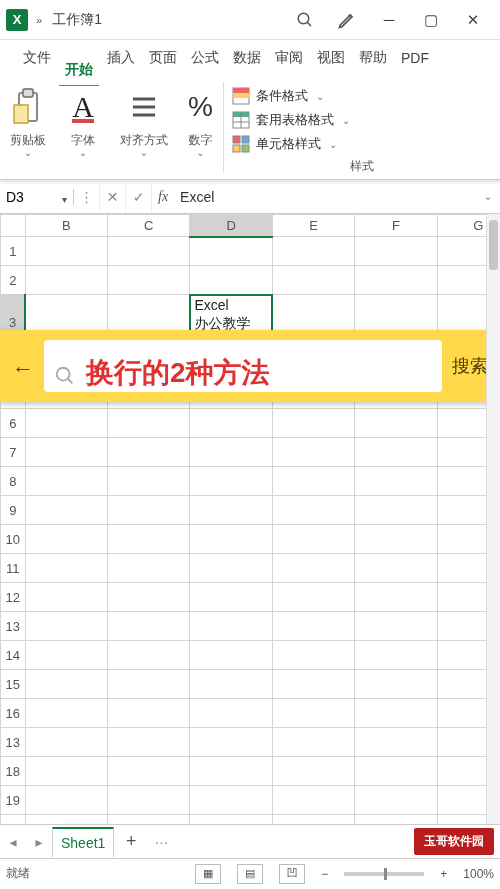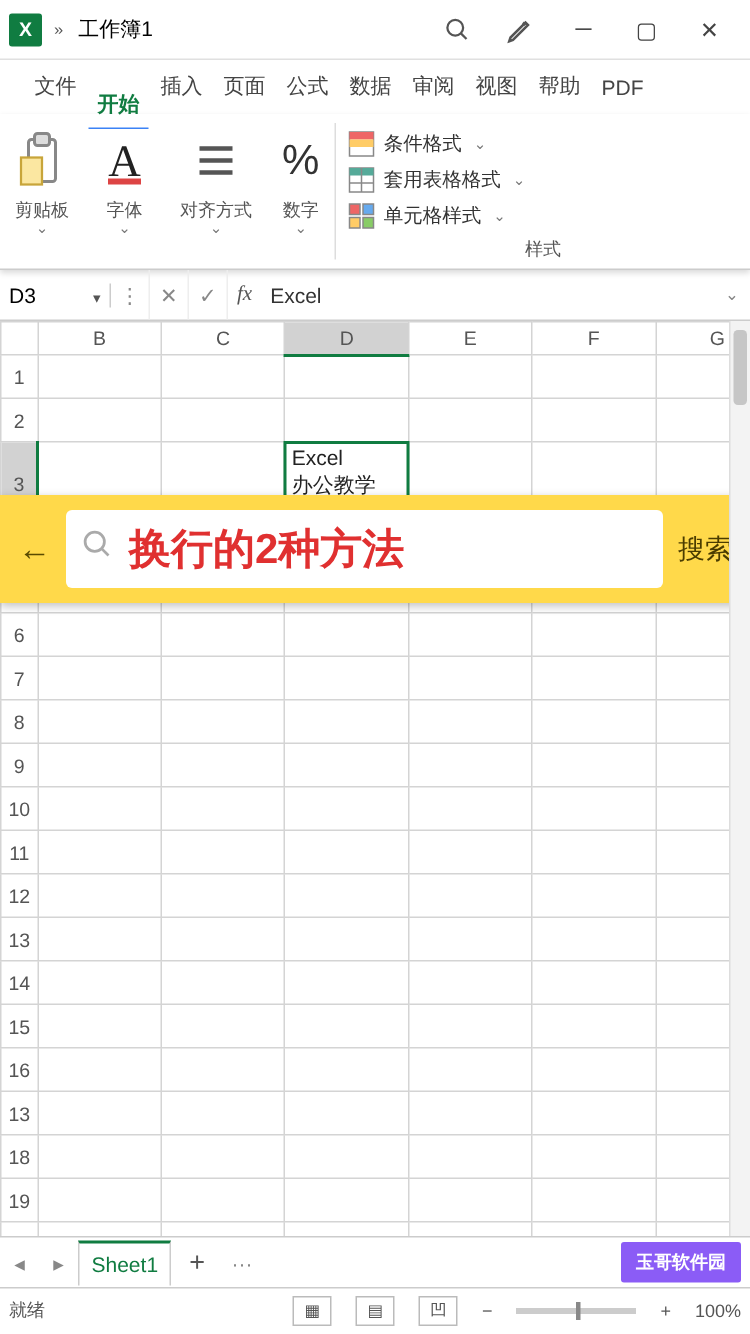--- a/index.html
+++ b/index.html
@@ -2,21 +2,21 @@
 <html><head>
 <meta charset="utf-8">
 <style>
   * { box-sizing: border-box; margin: 0; padding: 0; }
   html, body { width: 500px; height: 889px; font-family: "Microsoft YaHei", Arial, sans-serif; background: #fff; overflow: hidden; }
   
   
   .titlebar { height: 40px; display: flex; align-items: center; background: #fff; padding: 0 6px; border-bottom: 1px solid #e0e0e0; }
   .app-icon { width: 22px; height: 22px; background: #107c41; display: flex; align-items: center; justify-content: center; color: #fff; font-weight: bold; font-size: 13px; border-radius: 2px; margin-right: 8px;}
   .chev { color:#555; font-size:11px; margin-right:10px;}
-  .titlebar .title { flex: 0 0 auto; font-size: 14px; color: #000000; margin-right: auto;}
+  .titlebar .title { flex: 0 0 auto; font-size: 14px; color: #404040; margin-right: auto;}
   .titlebar .win-btn { width: 42px; height: 40px; display: flex; align-items: center; justify-content: center; color: #444; font-size: 15px; }
   .pen-icon { width:20px; height:20px; }
   
   
   .tabs { height: 36px; display: flex; align-items: center; gap: 2px; padding: 0 17px; font-size: 14px; background:#fff;}
   .tab { padding: 6px 6px; color: #444; white-space: nowrap; }
   .tab.active { color: #107c41; font-weight: 600; border-bottom: 1px solid #3b82f6; margin-top: 25px; }
   
   
   .ribbon { display: flex; background: #fff; border-bottom: 1px solid #ccc; box-shadow: 0 2px 4px rgba(0,0,0,.15); }
@@ -49,34 +49,34 @@
   .col-b,.col-c,.col-d,.col-e,.col-f,.col-g { width:80px;}
   .grid th.col.sel { background:#d2d2d2; border-bottom:2px solid #107c41;}
   .grid th.row.sel { background:#d2d2d2; border-right:2px solid #107c41;}
   .grid td.row3 { height: 56px; }
   td.active { outline:2px solid #107c41; outline-offset:-1px; color:#222; padding:2px 4px; vertical-align:top; line-height:1.25; font-size:14px; position:relative;}
   td.active .handle { position:absolute; right:-3px; bottom:-3px; width:6px;height:6px;background:#107c41;}
   
   
   .overlay { position:absolute; left:0; right:0; top:116px; height:72px; background:#ffd94a; display:flex; align-items:center; gap:6px; padding:0 8px; box-shadow:0 2px 6px rgba(0,0,0,.25);}
   .overlay .back { color:#5a4a00; font-size:22px; padding:0 4px;}
-  .overlay .searchbox { flex:1; height:52px; background:#fff; border-radius:4px; display:flex; align-items:center; padding:0 10px;}
+  .overlay .searchbox { flex:1; height:52px; background:#fff; border-radius:4px; display:flex; align-items:flex-end; padding:0 10px;}
   .overlay .searchbox .mag { color:#aaa; font-size:20px; margin-right:10px;}
   .overlay .searchbox .q { flex:1; color:#e03030; font-size:28px; font-weight:600;}
   .overlay .go { color:#4a3c00; font-size:18px; padding:0 4px;}
   
   .vscroll { position:absolute; right:0; top:0; width:14px; height:100%; background:#f3f3f3; border-left:1px solid #ddd;}
   .vscroll .thumb { position:absolute; top:6px; left:2px; right:2px; height:50px; background:#c6c6c6; border-radius:3px;}
   
   
   .sheet-row { height:34px; display:flex; align-items:center; border-top:1px solid #ccc; font-size:14px;}
   .sheet-nav { width:26px; text-align:center; color:#888;}
   .sheet-tab { padding:6px 8px; border:1px solid #ccc; border-bottom:none; background:#fff; color:#107c41; font-weight:500; border-top:2px solid #107c41;}
   .sheet-add { width:34px; text-align:center; color:#555; font-size:18px;}
-  .watermark { margin-left:auto; background:#8b5cf6; color:#fff; font-size:12px; font-weight:700; padding:5px 10px; border:2px solid #fff; border-radius:4px; margin-right:4px;}
+  .watermark { margin-left:auto; background:#b91c1c; color:#fff; font-size:12px; font-weight:700; padding:5px 10px; border:2px solid #fff; border-radius:4px; margin-right:4px;}
   
   
   .status { height:30px; display:flex; align-items:center; border-top:1px solid #ccc; font-size:12px; color:#555; padding:0 6px; gap:16px;}
   .status .spacer{flex:1;}
   .view-btn { width:26px; height:20px; border:1px solid #bbb; display:flex;align-items:center;justify-content:center; font-size:11px;}
   .zoom-track { width:80px; height:4px; background:#ccc; position:relative;}
   .zoom-track::after{content:"";position:absolute;left:50%;top:-4px;width:3px;height:12px;background:#888;}
 </style>
 </head>
 <body>

